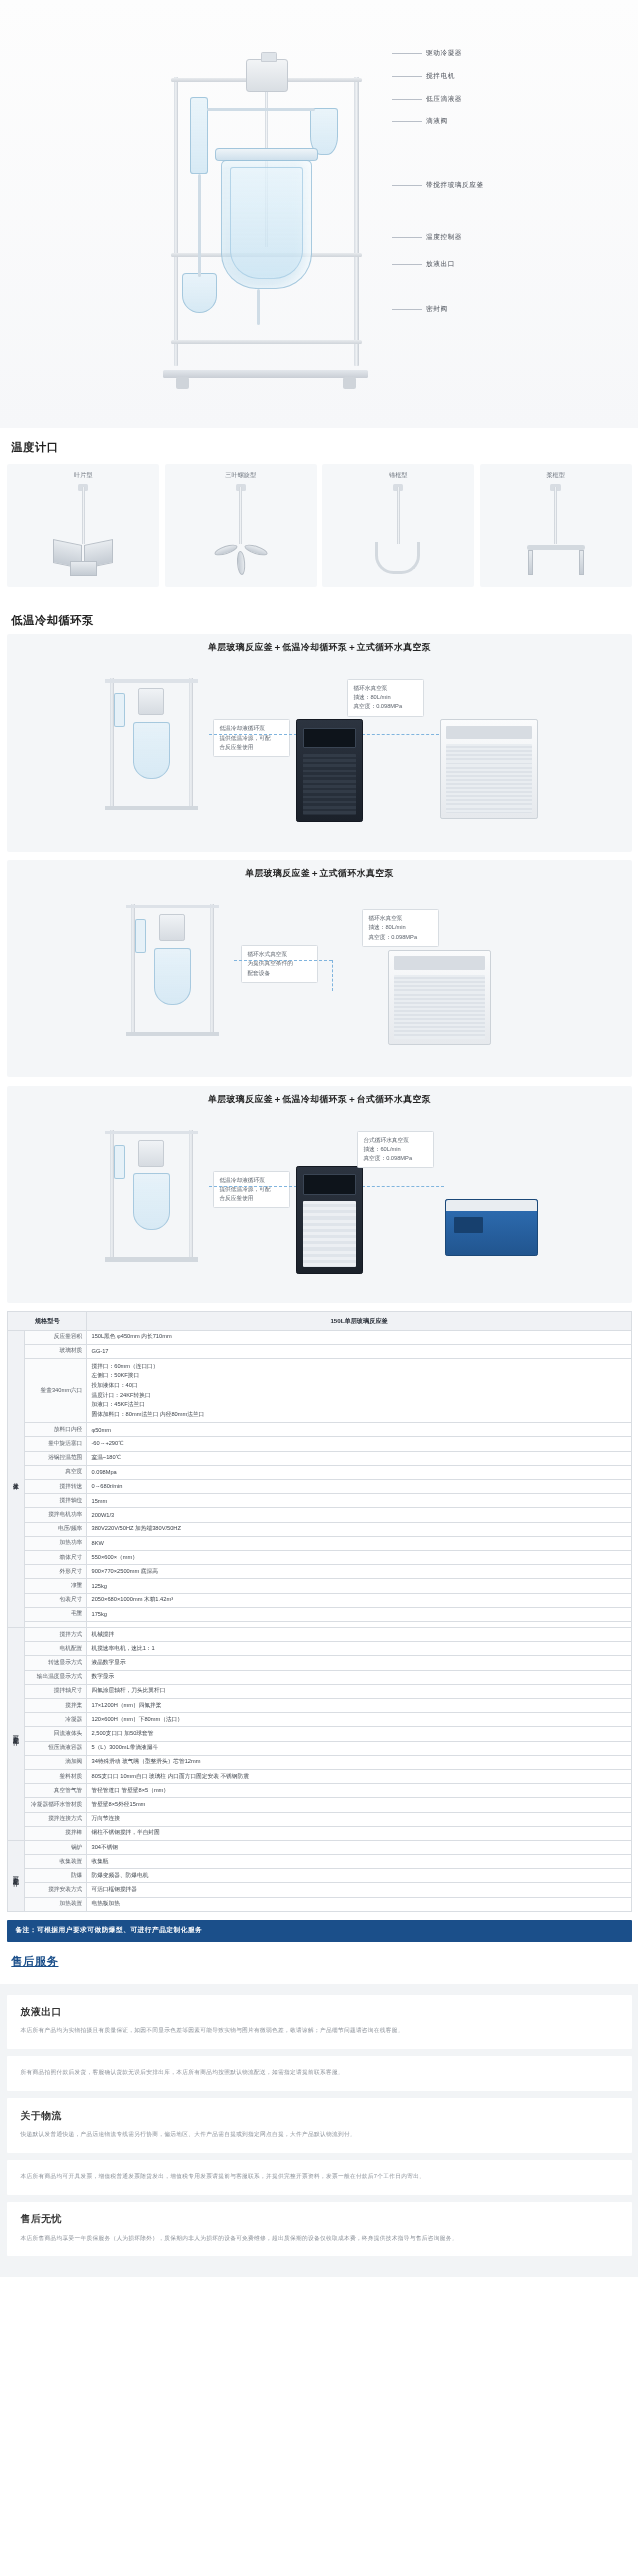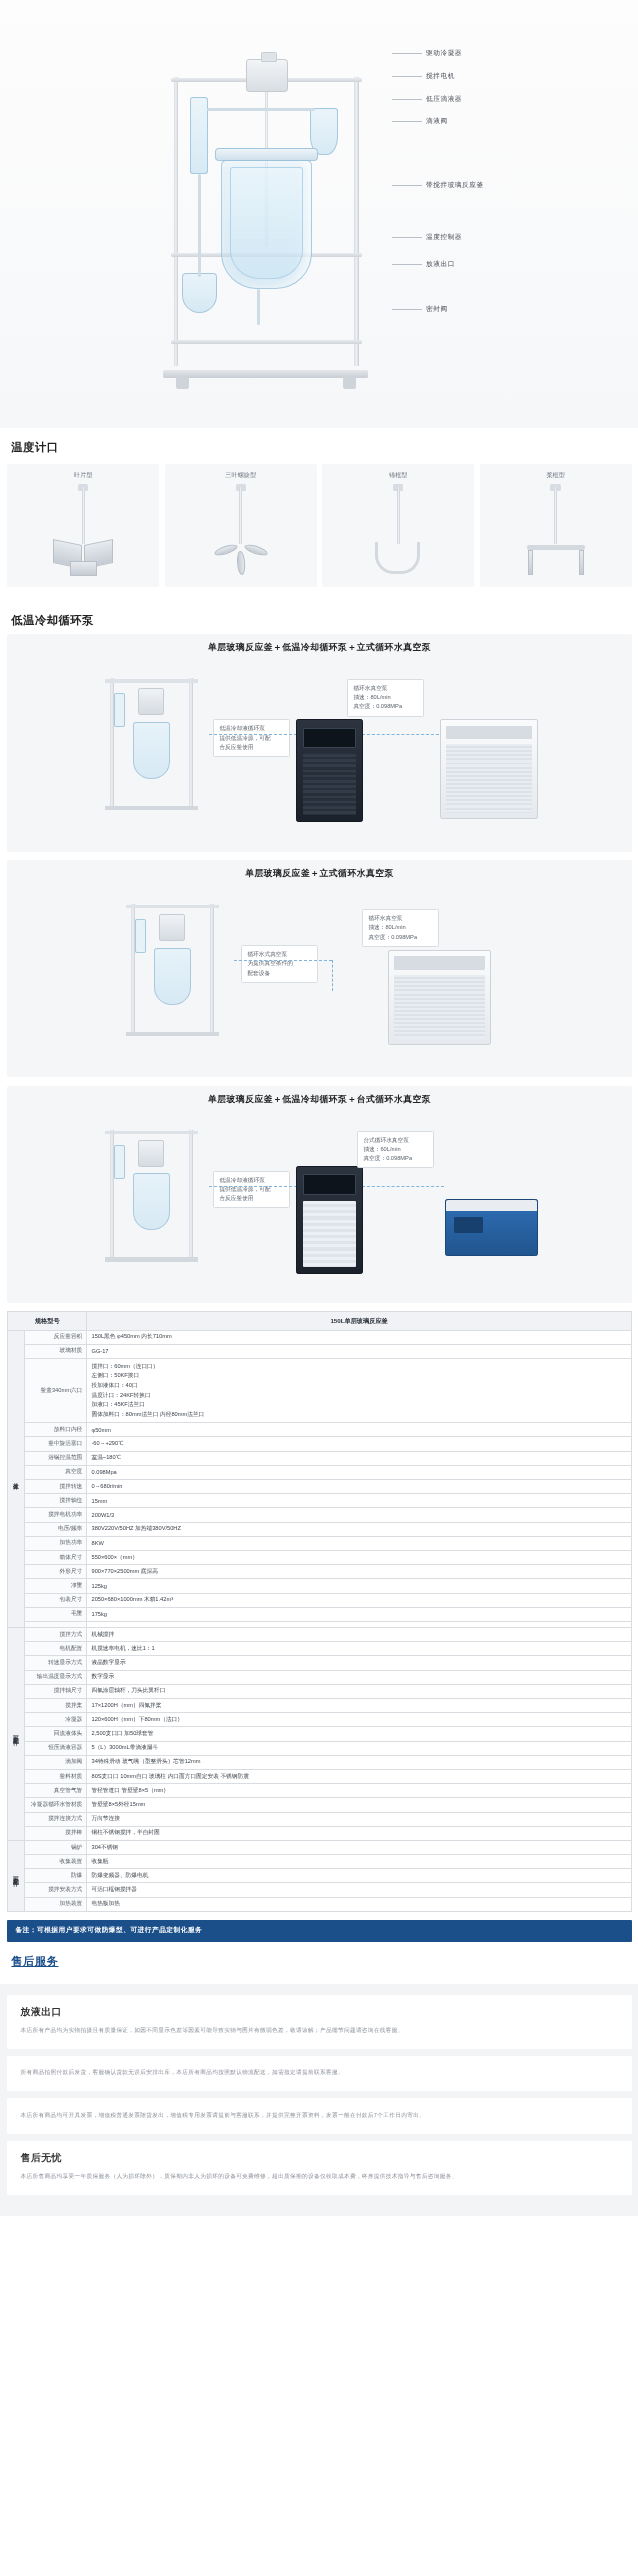--- a/index.html
+++ b/index.html
@@ -728,20 +728,24 @@
   <div class="service">
 
     <div class="svc-block">
       <h4>放液出口</h4>
       <p>本店所有产品均为实物拍摄且有质量保证，如因不同显示色差等因素可能导致实物与图片有微弱色差，敬请谅解；产品细节问题请咨询在线客服。</p>
     </div>
     <div class="svc-block">
       <p>所有商品拍照付款后发货，客服确认货款无误后安排出库，本店所有商品均按照默认物流配送，如需指定请提前联系客服。</p>
     </div>
     <div class="svc-block">
+      <h4>关于物流</h4>
+      <p>快递默认发普通快递，产品远途物流专线需另行协商，偏远地区、大件产品需自提或到指定网点自提，大件产品默认物流到付。</p>
+    </div>
+    <div class="svc-block">
       <p>本店所有商品均可开具发票，增值税普通发票随货发出，增值税专用发票请提前与客服联系，并提供完整开票资料，发票一般在付款后7个工作日内寄出。</p>
     </div>
     <div class="svc-block">
       <h4>售后无忧</h4>
       <p>本店所售商品均享受一年质保服务（人为损坏除外），质保期内非人为损坏的设备可免费维修，超出质保期的设备仅收取成本费，终身提供技术指导与售后咨询服务。</p>
     </div>
 
   </div>
 
 </div>

